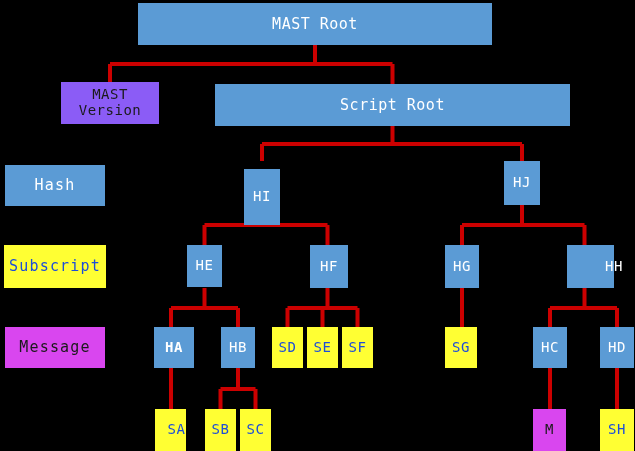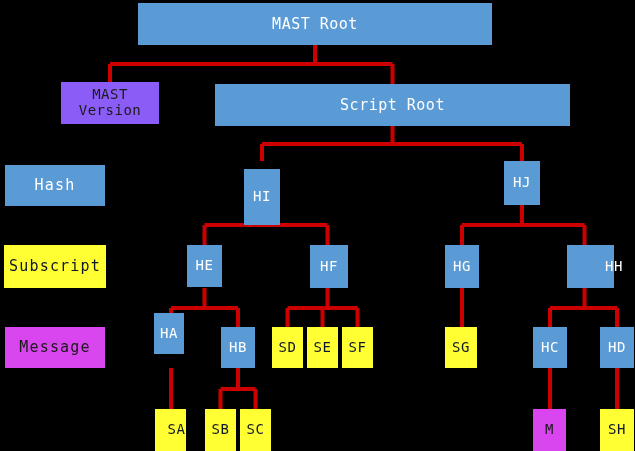--- a/index.html
+++ b/index.html
@@ -37,21 +37,21 @@
     line-height: 1.12;
     white-space: pre-line;
     letter-spacing: 0.5px;
   }
   .node-hash {
     background: #5b9bd5;
     color: #ffffff;
   }
   .node-subscript {
     background: #ffff33;
-    color: #0f172a;
+    color: #1d4ed8;
   }
   .node-message {
     background: #d946ef;
     color: #1a1a1a;
   }
   .node-version {
     background: #8b5cf6;
     color: #1a1a1a;
   }
   .legend-label {
@@ -107,21 +107,21 @@
     <div class="node node-hash" style="left: 138px; top: 3px; width: 354px; height: 42px; font-size: 15px;">MAST Root</div>
     <div class="node node-version" style="left: 61px; top: 82px; width: 98px; height: 42px; font-size: 14px;">MAST
 Version</div>
     <div class="node node-hash" style="left: 215px; top: 84px; width: 355px; height: 42px; font-size: 15px;">Script Root</div>
     <div class="node node-hash" style="left: 244px; top: 161px; width: 36px; height: 56px; font-size: 14px; margin-top: 8px;">HI</div>
     <div class="node node-hash" style="left: 504px; top: 161px; width: 36px; height: 44px; font-size: 14px;">HJ</div>
     <div class="node node-hash" style="left: 187px; top: 245px; width: 35px; height: 42px; font-size: 14px;">HE</div>
     <div class="node node-hash" style="left: 310px; top: 245px; width: 38px; height: 43px; font-size: 14px;">HF</div>
     <div class="node node-hash" style="left: 445px; top: 245px; width: 34px; height: 43px; font-size: 14px;">HG</div>
     <div class="node node-hash" style="left: 567px; top: 245px; width: 35px; height: 43px; font-size: 14px; padding-left: 47px;">HH</div>
-    <div class="node node-hash" style="left: 154px; top: 313px; width: 30px; height: 41px; font-size: 14px;">HA</div>
+    <div class="node node-hash" style="left: 154px; top: 327px; width: 40px; height: 41px; font-size: 14px; font-weight: bold;">HA</div>
     <div class="node node-hash" style="left: 221px; top: 327px; width: 34px; height: 41px; font-size: 14px;">HB</div>
     <div class="node node-subscript" style="left: 272px; top: 327px; width: 31px; height: 41px; font-size: 14px;">SD</div>
     <div class="node node-subscript" style="left: 307px; top: 327px; width: 31px; height: 41px; font-size: 14px;">SE</div>
     <div class="node node-subscript" style="left: 342px; top: 327px; width: 31px; height: 41px; font-size: 14px;">SF</div>
     <div class="node node-subscript" style="left: 445px; top: 327px; width: 32px; height: 41px; font-size: 14px;">SG</div>
     <div class="node node-hash" style="left: 533px; top: 327px; width: 34px; height: 41px; font-size: 14px;">HC</div>
     <div class="node node-hash" style="left: 600px; top: 327px; width: 34px; height: 41px; font-size: 14px;">HD</div>
     <div class="node node-subscript" style="left: 155px; top: 409px; width: 31px; height: 42px; font-size: 14px; padding-left: 12px;">SA</div>
     <div class="node node-subscript" style="left: 205px; top: 409px; width: 31px; height: 42px; font-size: 14px;">SB</div>
     <div class="node node-subscript" style="left: 240px; top: 409px; width: 31px; height: 42px; font-size: 14px;">SC</div>

